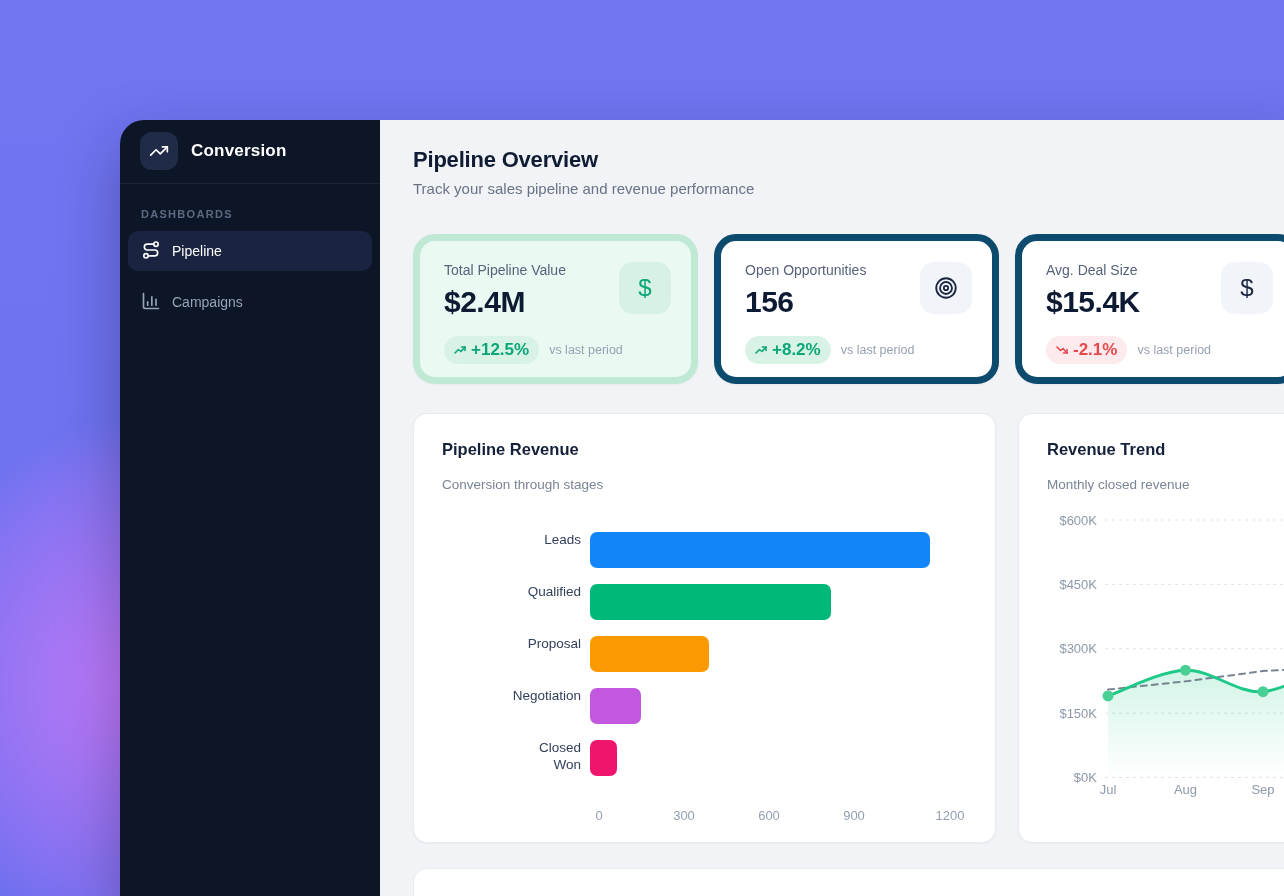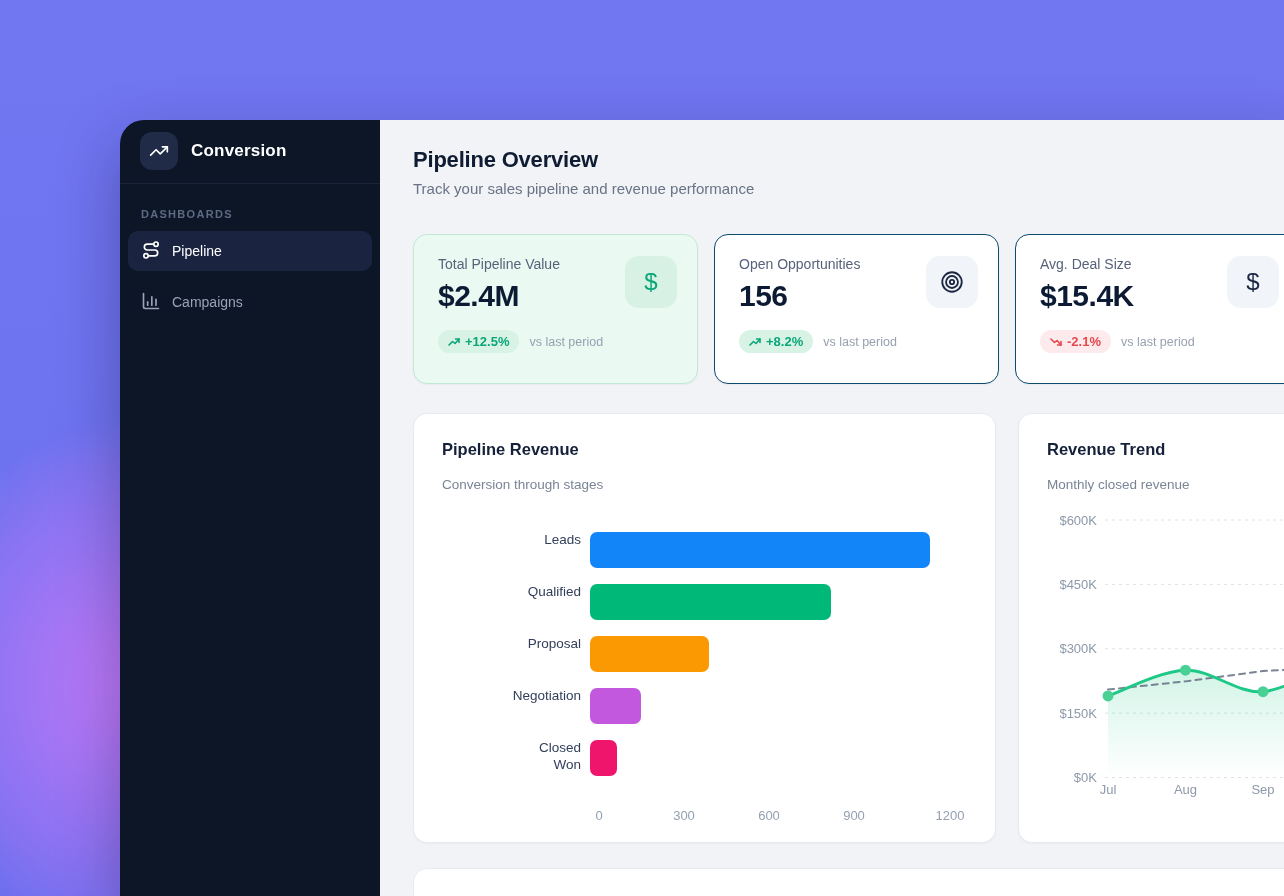--- a/index.html
+++ b/index.html
@@ -32,27 +32,27 @@
   .nav-item.active { background:#1a2440; color:#ffffff; }
   .nav-item svg { flex:0 0 auto; }
 
   
   .main { flex:1; background:#f1f3f6; padding:27px 0 0 33px; overflow:hidden; }
   .page-title { font-size:22px; font-weight:700; color:#0f1c33; letter-spacing:-.2px; }
   .page-subtitle { margin-top:7px; font-size:15px; color:#697386; }
 
   
   .stats-row { display:flex; gap:16px; margin-top:37px; width:887px; }
-  .stat-card { position:relative; width:285px; height:150px; background:#ffffff; border:1px solid #0c4a6e;
-               border-radius:14px; padding:21px 24px; box-shadow:0 1px 2px rgba(16,24,40,.04); }
+  .stat-card { position:relative; width:285px; height:150px; background:#ffffff; border:7px solid #0c4a6e;
+               border-radius:22px; padding:21px 24px; box-shadow:0 1px 2px rgba(16,24,40,.04); }
   .stat-card.highlighted { background:#eafaf2; border-color:#bfe9d4; }
   .stat-label { font-size:14px; color:#57627a; }
   .stat-value { margin-top:7px; font-size:30px; font-weight:800; color:#0c1a33; letter-spacing:-.5px; }
   .stat-foot { display:flex; align-items:center; gap:10px; margin-top:17px; }
-  .pill { display:inline-flex; align-items:center; gap:5px; font-size:13px; font-weight:700;
+  .pill { display:inline-flex; align-items:center; gap:5px; font-size:17px; font-weight:700;
           border-radius:999px; padding:4px 10px; }
   .pill.up { background:#d8f3e6; color:#0ba678; }
   .pill.down { background:#fdeaec; color:#e5484d; }
   .stat-compare { font-size:12.5px; color:#97a1b2; }
   .icon-box { position:absolute; top:21px; right:20px; width:52px; height:52px; border-radius:14px;
               display:grid; place-items:center; }
   .icon-box.green { background:#d7f2e4; color:#0ca678; }
   .icon-box.gray { background:#f1f4f8; color:#1b2743; }
   .dollar-glyph { font-size:24px; font-weight:500; line-height:1; }
 

